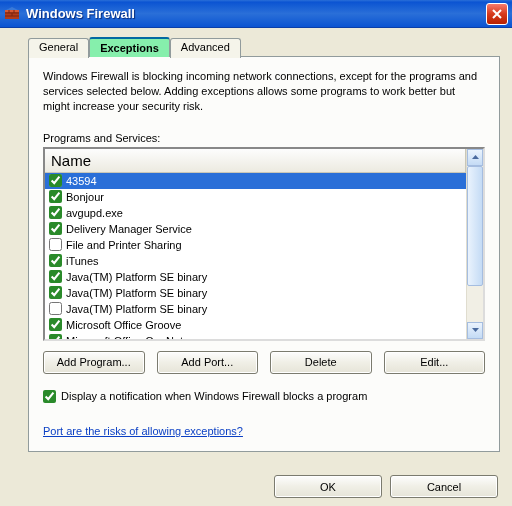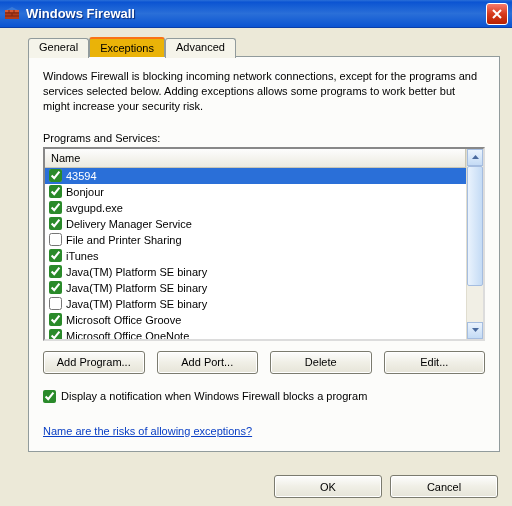--- a/index.html
+++ b/index.html
@@ -57,23 +57,24 @@
     position: relative;
     top: 1px;
     color: #000;
   }
   .tab.inactive {
     background: #f5f4ea;
     top: 2px;
     padding-top: 2px;
   }
   .tab.active {
-    background: #eab308;
-    border-top: 2px solid #f97316;
+    background: #86efac;
+    border-top: 2px solid #0369a1;
     z-index: 3;
+    font-weight: bold;
   }
   .tab-panel {
     border: 1px solid #919b9c;
     background: #fcfcfa;
     padding: 12px 14px 14px 14px;
     position: relative;
     z-index: 1;
   }
   .desc { color: #000; line-height: 1.35; margin-bottom: 18px; }
   .list-label { margin-bottom: 3px; }
@@ -86,21 +87,21 @@
   }
   .list-scroll {
     flex: 1;
     overflow: hidden;
   }
   .list-header {
     background: linear-gradient(to bottom, #fdfdfd, #eceae0);
     border-bottom: 1px solid #c9c7b8;
     border-right: 1px solid #c9c7b8;
     padding: 3px 6px;
-    font-size: 11px;
+    font-size: 15px;
   }
   .list-items { }
   .list-row {
     display: flex;
     align-items: center;
     padding: 1px 4px;
     height: 16px;
     cursor: default;
   }
   .list-row.selected {
@@ -285,21 +286,21 @@
       <button class="xp-btn">Add Port...</button>
       <button class="xp-btn">Delete</button>
       <button class="xp-btn">Edit...</button>
     </div>
 
     <div class="notify-row">
       <input type="checkbox" id="notify-cb" checked="" style="">
       <label for="notify-cb">Display a notification when Windows Firewall blocks a program</label>
     </div>
 
-    <a class="help-link">Name are the risks of allowing exceptions?</a>
+    <a class="help-link">Port are the risks of allowing exceptions?</a>
 
   </div>
 
   <div class="bottom-buttons">
     <button class="xp-btn">OK</button>
     <button class="xp-btn">Cancel</button>
   </div>
 
 </div>
 

